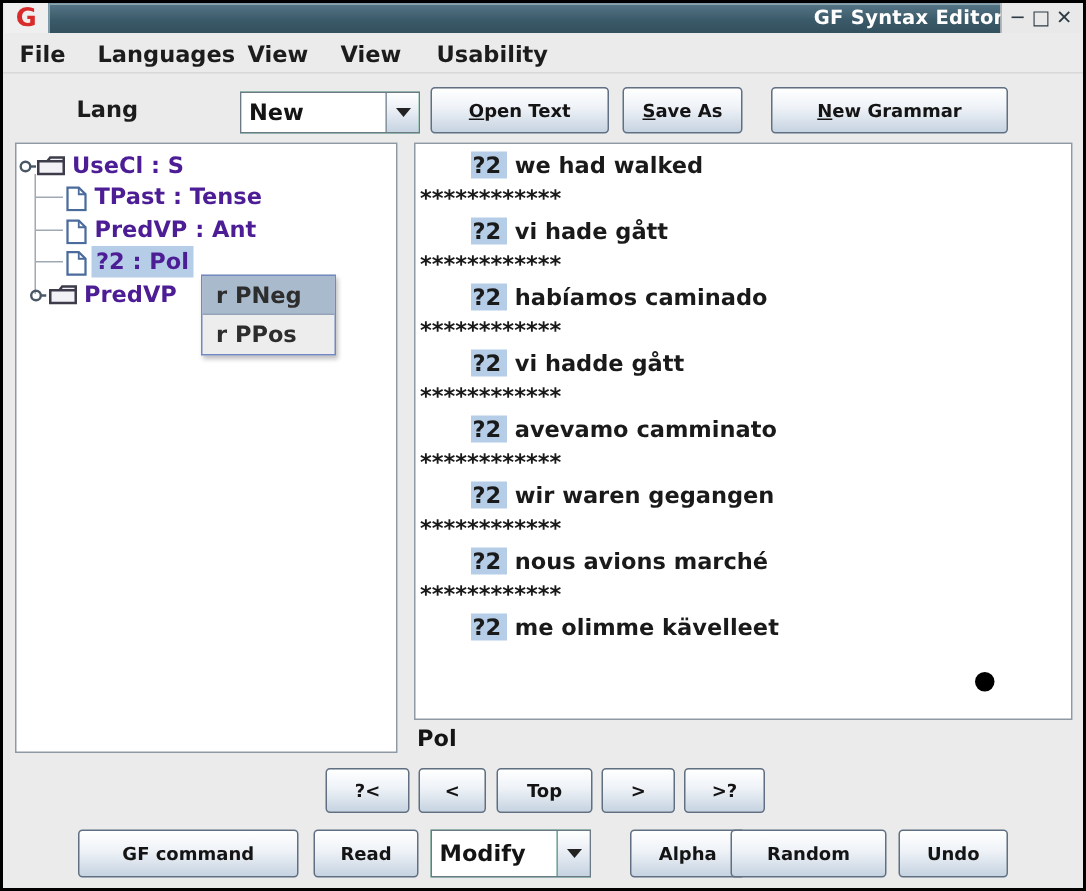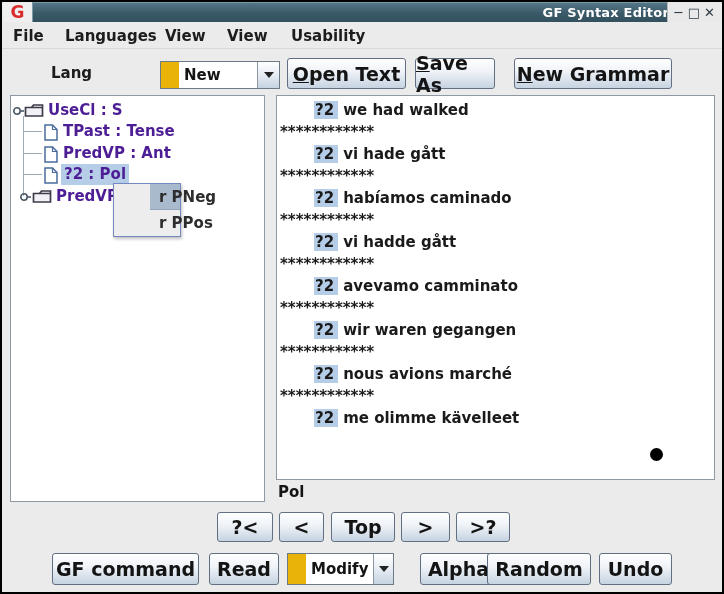--- a/index.html
+++ b/index.html
@@ -34,52 +34,51 @@
   #menubar { position:absolute; left:0; top:21px; right:0; height:26px; background:#ebebeb;
     border-bottom:1px solid #d8d8d8; }
   .menu-item { position:absolute; top:2px; height:22px; line-height:22px;
     font-size:15px; font-weight:bold; color:#1c1c1c; padding:0 3px; }
   
   #toolbar { position:absolute; left:0; top:48px; right:0; height:45px; background:#ebebeb; }
   .label { font-size:15px; font-weight:bold; color:#1c1c1c; }
   
   .btn {
     position:absolute; display:flex; align-items:center; justify-content:center;
-    font-size:19px; font-weight:bold; color:#141414;
+    font-size:12px; font-weight:bold; color:#141414;
     background:linear-gradient(#ffffff, #eef2f7 45%, #c6d3e1);
     border:1px solid #607082; border-radius:3px;
     box-shadow:inset 0 1px 0 #ffffff;
   }
   .mnemonic { text-decoration:underline; }
   
-  .combo { position:absolute; display:flex; background:#eab308; border:1px solid #6c7a88;padding-left:18px; }
+  .combo { position:absolute; display:flex; background:#86efac; border:1px solid #6c7a88; }
   .combo-value { flex:1; font-size:15px; font-weight:bold; color:#141414;
     padding:2px 5px; display:flex; align-items:center; background:#ffffff; }
   .combo-arrow { width:22px; border-left:1px solid #8a98a6;
     background:linear-gradient(#ffffff, #e9eef5 45%, #c6d3e1);
     display:flex; align-items:center; justify-content:center; }
   .tri { width:0; height:0; border-left:5px solid transparent; border-right:5px solid transparent;
     border-top:6px solid #222; }
   
   .panel { position:absolute; background:#ffffff; border:1px solid #8e99a4; }
   #tree-panel  { left:8px;  top:93px; width:255px; height:407px; }
   #text-panel  { left:274px; top:93px; width:439px; height:385px; overflow:hidden; }
   
   .tree-row { position:absolute; left:0; right:0; height:21px; }
   .tree-label { position:absolute; top:0; height:21px; line-height:21px;
     font-size:15px; font-weight:bold; color:#4c1d95; white-space:nowrap; }
   .tree-label.selected { background:#b6cde8; padding:0 3px; }
   .tline { position:absolute; background:#9fa9b4; }
   .ticon { position:absolute; }
   
   #popup {
-    position:absolute; left:111px; top:181px; width:68px;
+    position:absolute; left:132px; top:181px; width:90px;
     background:#ededed; border:1px solid #7388c1; box-shadow:1px 2px 3px rgba(0,0,0,.25);
     z-index:10;
-    padding-left:36px;
   }
   .popup-item { height:26px; line-height:26px; padding-left:9px;
     font-size:15px; font-weight:bold; color:#2d2d2d; white-space:nowrap; }
   .popup-item.highlighted { background:#a9bacd; border-bottom:1px solid #93a4b8; }
   
   .lin-line { position:absolute; left:1px; right:1px; height:22px; line-height:22px;
     font-size:15px; font-weight:bold; color:#1a1a1a; white-space:nowrap; }
   .lin-sentence { padding-left:36px; }
   .lin-sep { padding-left:2px; letter-spacing:0; }
   .focus-token { background:#b6cde8; padding:0 4px 0 1px; margin-right:5px; }

